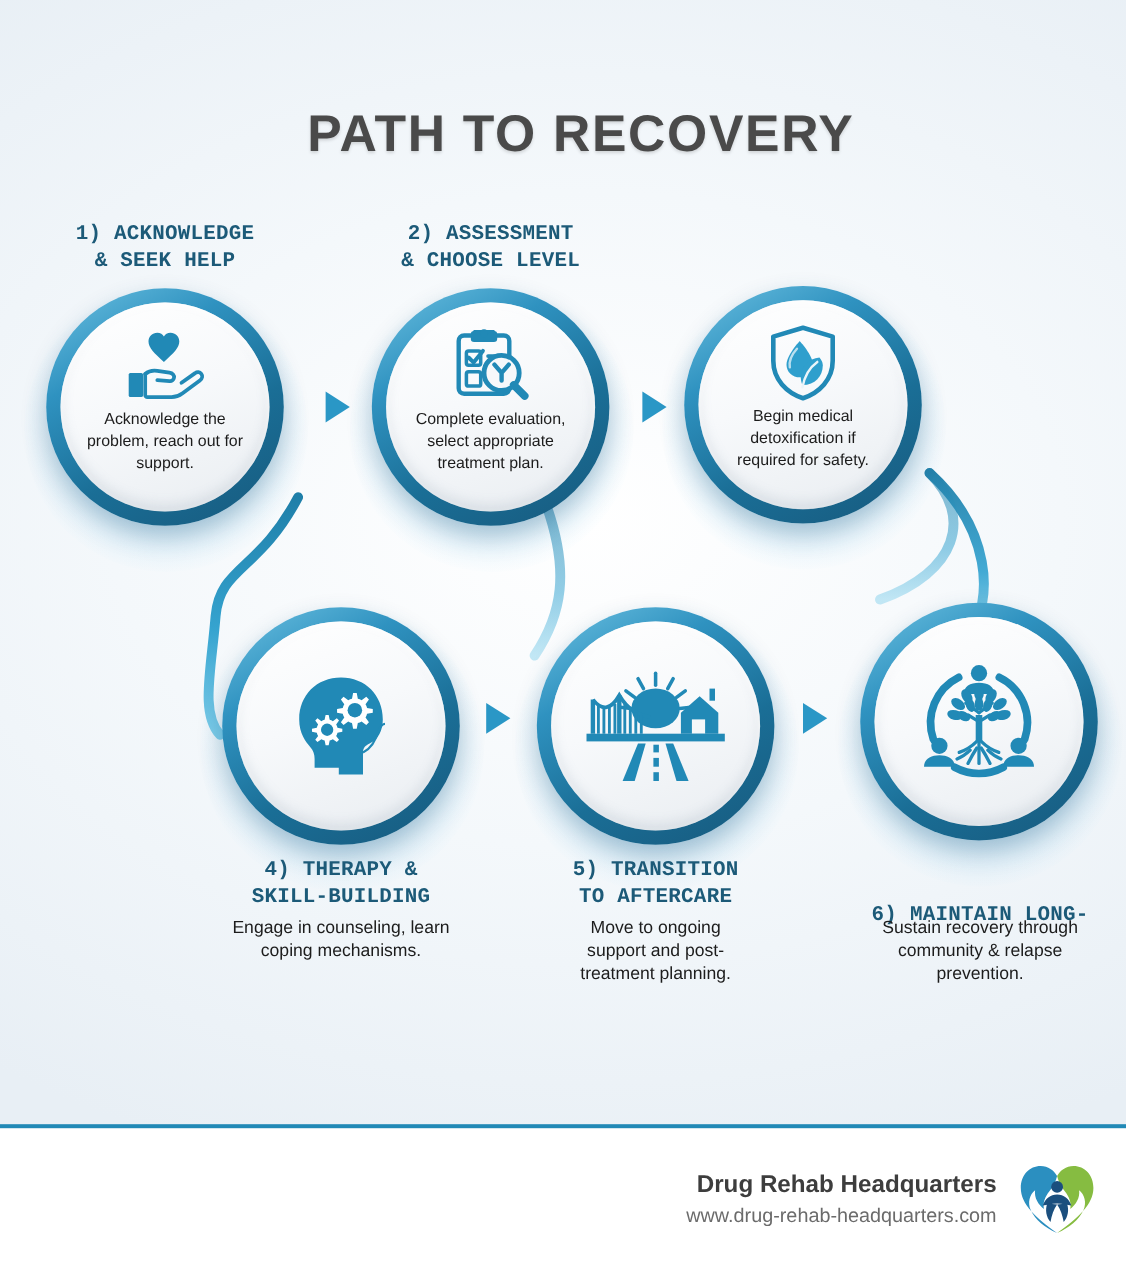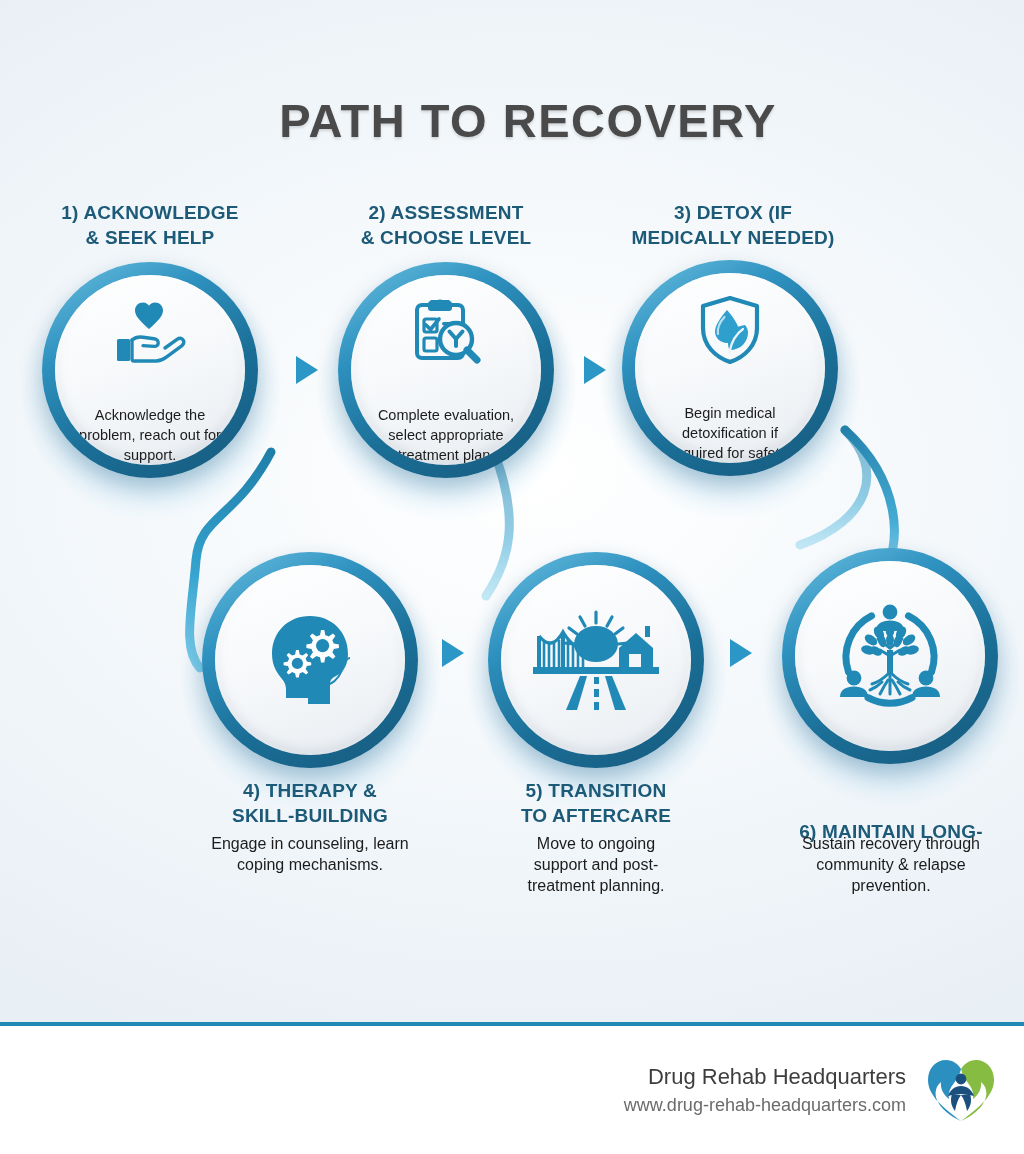--- a/index.html
+++ b/index.html
@@ -74,21 +74,21 @@
   }
   .node .inner {
     position: absolute;
     inset: 13px;
     border-radius: 50%;
     background: linear-gradient(160deg, #ffffff 0%, #f7f9fb 45%, #e9edf1 100%);
     box-shadow: inset 0 3px 7px rgba(255,255,255,0.95), inset 0 -5px 12px rgba(120,140,160,0.20);
     display: flex;
     flex-direction: column;
     align-items: center;
-    justify-content: space-between;
+    justify-content: flex-start;
     overflow: hidden;
   }
   .node .icon-wrap {
     margin-top: 22px;
     height: 70px;
     display: flex;
     align-items: center;
     justify-content: center;
   }
   .node.nolabel .inner {
@@ -110,21 +110,21 @@
 
   
   .step-head {
     position: absolute;
     text-align: center;
     font-size: 19px;
     font-weight: bold;
     line-height: 25px;
     color: #1c5a78;
     letter-spacing: 0.2px;
-    font-family: Liberation Sans, sans-serif;
+    font-family: Liberation Mono, monospace;
   }
   .step-caption {
     position: absolute;
     text-align: center;
     font-size: 16px;
     line-height: 21px;
     color: #1c1c1c;
     font-family: "Liberation Sans", sans-serif;
   }
 
@@ -149,21 +149,21 @@
     justify-content: flex-end;
     padding-right: 24px;
     box-sizing: border-box;
   }
   .brand-text {
     text-align: right;
     margin-right: 16px;
   }
   .brand-name {
     font-size: 22px;
-    font-weight: normal;
+    font-weight: bold;
     color: #3d3d3d;
     line-height: 30px;
     font-family: "Liberation Sans", sans-serif;
   }
   .brand-url {
     font-size: 18px;
     color: #6b6b6b;
     line-height: 26px;
     font-family: "Liberation Sans", sans-serif;
   }
@@ -229,24 +229,20 @@
   </svg>
 
   <div class="step-head" style="left:30px; top:200px; width:240px;">
     <div>1) ACKNOWLEDGE</div>
     <div>&amp; SEEK HELP</div>
   </div>
   <div class="step-head" style="left:326px; top:200px; width:240px;">
     <div>2) ASSESSMENT</div>
     <div>&amp; CHOOSE LEVEL</div>
   </div>
-  <div class="step-head" style="left:606px; top:200px; width:254px;">
-    <div>3) DETOX (IF</div>
-    <div>MEDICALLY NEEDED)</div>
-  </div>
 
   <div class="node" style="left:42px; top:262px;">
     <div class="ring"></div>
     <div class="inner">
       <div class="icon-wrap">
         <svg width="74" height="62" viewBox="0 0 74 62" xmlns="http://www.w3.org/2000/svg">
           <path d="M36 28 C27 20 22 15 22 9.5 C22 5 25.5 1.5 30 1.5 C32.8 1.5 34.9 3 36 4.8 C37.1 3 39.2 1.5 42 1.5 C46.5 1.5 50 5 50 9.5 C50 15 45 20 36 28 Z" fill="#2189b6"></path>
           <rect x="4" y="38" width="13" height="22" rx="1.5" fill="#2189b6"></rect>
           <path d="M19 39 C22 36.4 26 35.6 30 36.2 L41 37.8 C44 38.2 45.6 40.2 45.2 42.4 C44.9 44.3 43.2 45.6 41.2 45.4 L30 44.6" fill="none" stroke="#2189b6" stroke-width="3.4" stroke-linecap="round" stroke-linejoin="round"></path>
           <path d="M19 39 L19 58 C19 59 19.8 60 21 60 L43 60 C47 60 50 58.6 53 56.4 L69 44.6 C71 43 71.4 40.6 70 38.8 C68.6 37 66.2 36.8 64.4 38.2 L52 47" fill="none" stroke="#2189b6" stroke-width="3.4" stroke-linecap="round" stroke-linejoin="round"></path>

